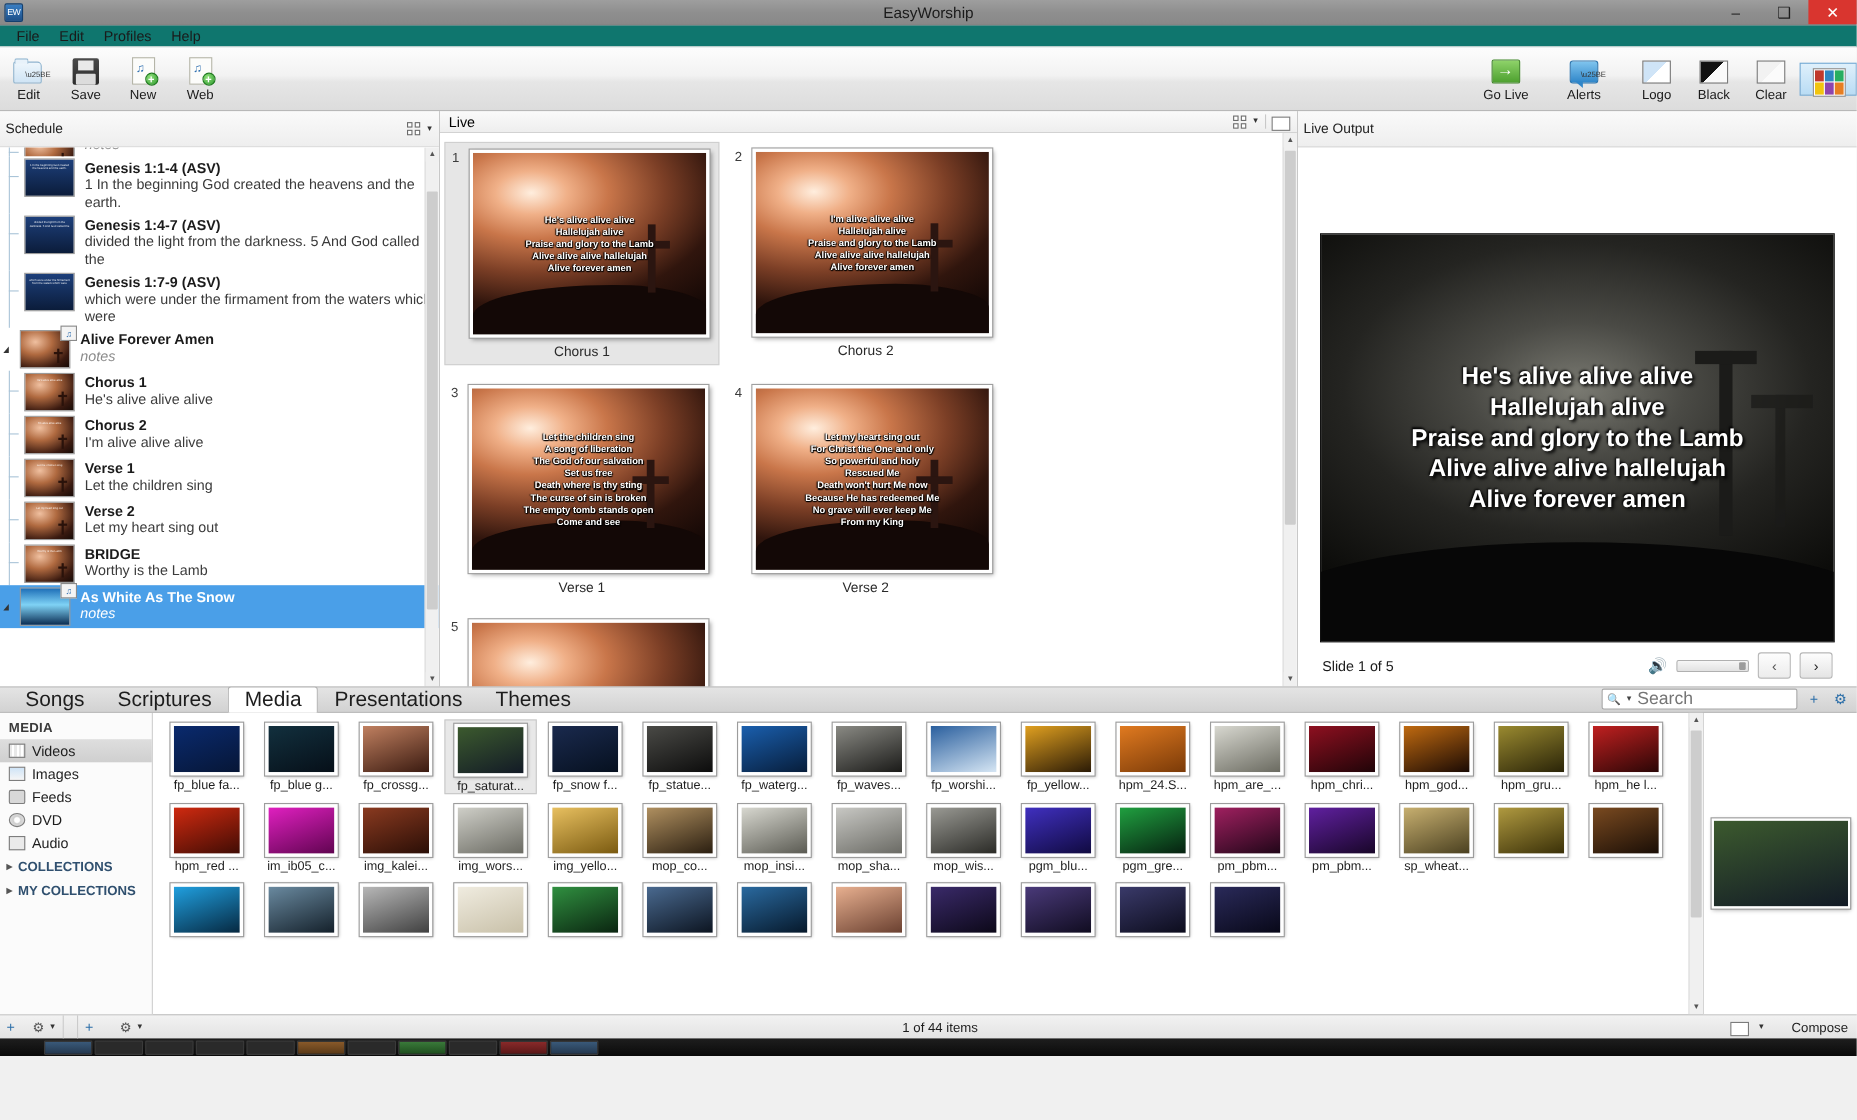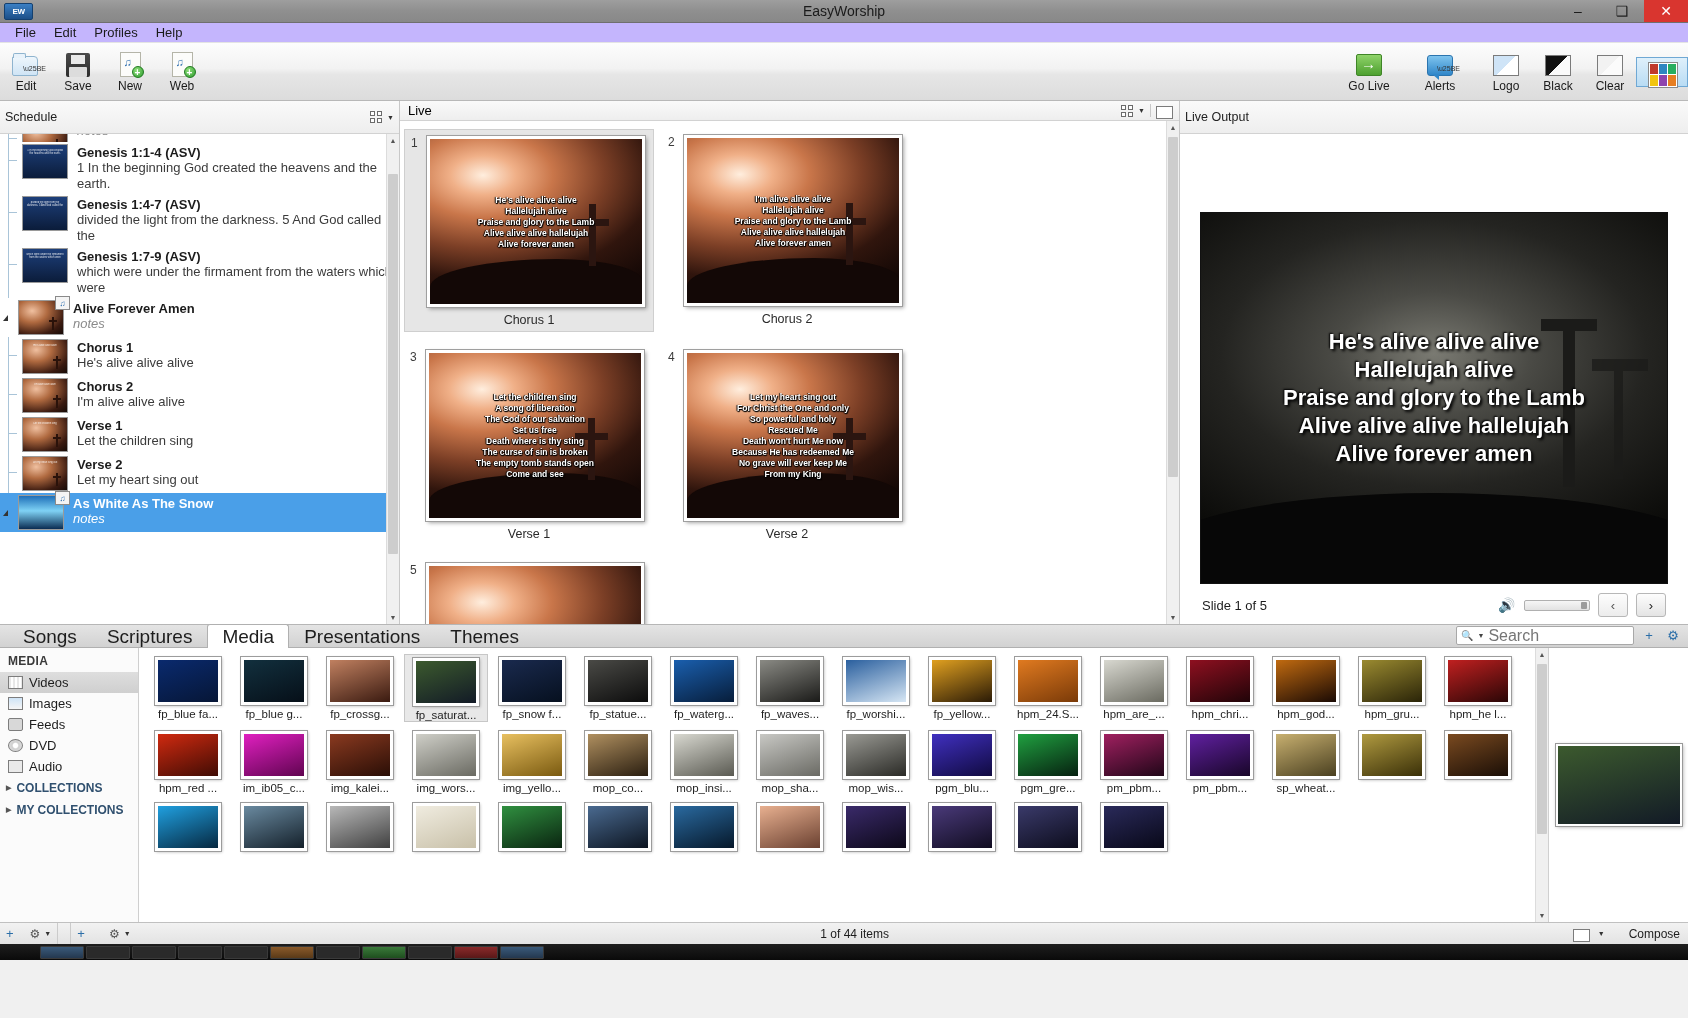--- a/index.html
+++ b/index.html
@@ -14,43 +14,43 @@
 
   
   .titlebar {
     height: 23px;
     background: linear-gradient(to bottom, #9e9e9e 0%, #8f8f8f 50%, #888 100%);
     display: flex; align-items: center;
     position: relative;
     border-bottom: 1px solid #6f6f6f;
   }
   .ew-logo {
-    width: 29px; height: 17px; margin-left: 4px;
+    width: 17px; height: 17px; margin-left: 4px;
     background: linear-gradient(to bottom,#3a7fc4,#1c4f88);
     border: 1px solid #14406f; border-radius: 2px;
-    color:#fff; font-size:8px; font-weight:bold;
+    color:#fff; font-size:8px; font-weight:normal;
     display:flex; align-items:center; justify-content:center;
     letter-spacing:-0.5px;
   }
   .title-text {
     position: absolute; left: 0; right: 0; text-align: center;
     font-size: 14px; color: #1a1a1a;
   }
   .win-btns { margin-left:auto; display:flex; height:100%; }
   .win-btn {
     width: 44px; height: 100%;
     display:flex; align-items:center; justify-content:center;
     color:#1c1c1c; font-size:14px;
   }
   .win-btn.close { background:#d9352f; color:#fff; }
 
   
   .menubar {
     height: 20px; display: flex; align-items: center;
-    background: #c4b5fd; padding-left: 6px;
+    background: #0f766e; padding-left: 6px;
     border-bottom: 1px solid #e4e4e4;
   }
   .menu-item {
     padding: 1px 9px; font-size: 13px; color: #1a1a1a;
   }
 
   
   .toolbar {
     height: 58px;
     background: linear-gradient(to bottom,#fdfdfd 0%, #f2f2f2 45%, #e6e6e6 55%, #dcdcdc 100%);
@@ -543,20 +543,32 @@
           <div class="sched-row child">
             <div class="tree-line"></div>
             <div class="tree-elbow"></div>
             <div class="thumb cross">
               <div class="crossbar"></div>
               <div class="tx">Let my heart sing out</div>
             </div>
             <div class="s-txt">
               <div class="s-title">Verse 2</div>
               <div class="s-sub">Let my heart sing out</div>
+            </div>
+          </div>
+          <div class="sched-row child">
+            <div class="tree-line"></div>
+            <div class="tree-elbow"></div>
+            <div class="thumb cross">
+              <div class="crossbar"></div>
+              <div class="tx">Worthy is the Lamb</div>
+            </div>
+            <div class="s-txt">
+              <div class="s-title">BRIDGE</div>
+              <div class="s-sub">Worthy is the Lamb</div>
             </div>
           </div>
           <div class="sched-row parent selected">
             <div class="expander"></div>
             <div class="thumb snow" style="overflow: visible;">
               <div class="music-badge">♫</div>
             </div>
             <div class="s-txt">
               <div class="s-title">As White As The Snow</div>
               <div class="s-sub notes">notes</div>

